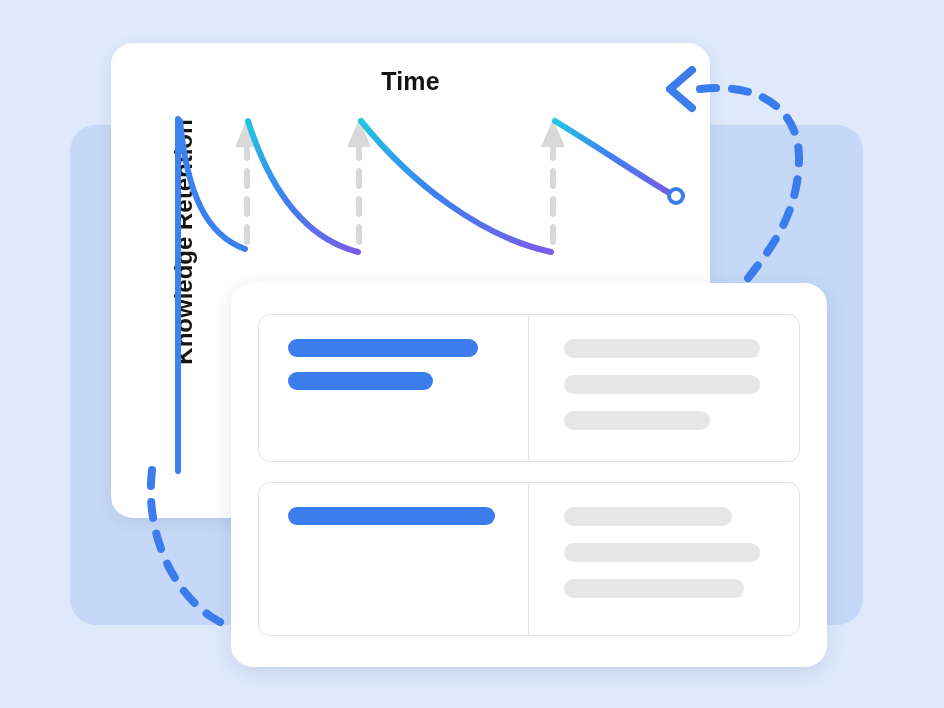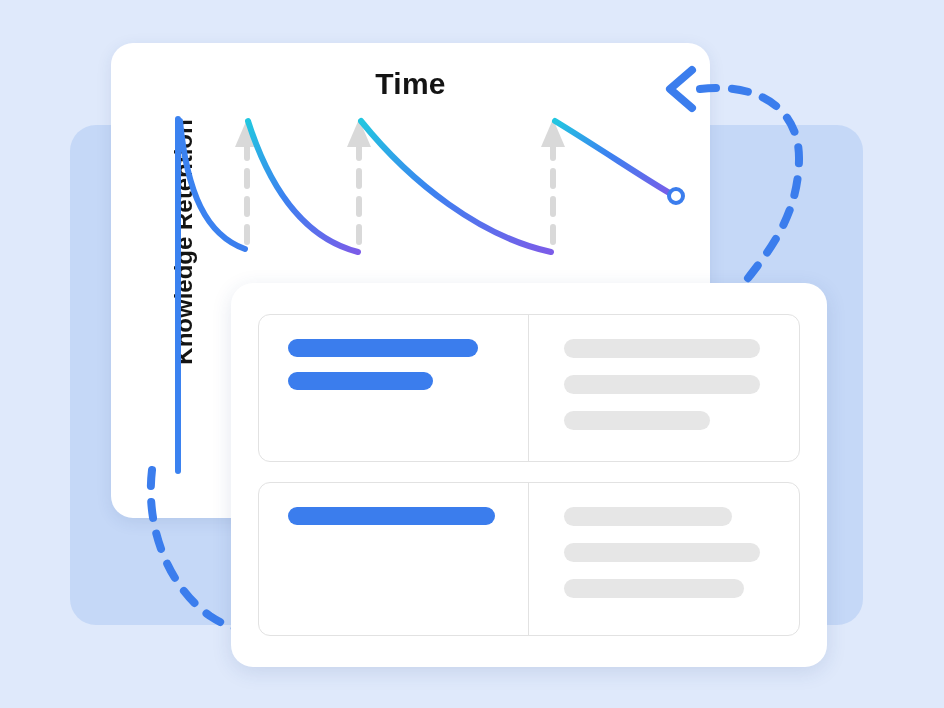--- a/index.html
+++ b/index.html
@@ -44,21 +44,21 @@
     border-radius: 22px;
     box-shadow: 0 4px 16px rgba(40, 70, 130, 0.10);
   }
 
   .chart-title {
     position: absolute;
     left: 0;
     top: 24px;
     width: 599px;
     text-align: center;
-    font-size: 30px;
+    font-size: 25px;
     font-weight: bold;
     color: #141414;
     letter-spacing: 0.2px;
   }
 
   .y-axis-label {
     position: absolute;
     left: -52px;
     top: 185px;
     width: 250px;

